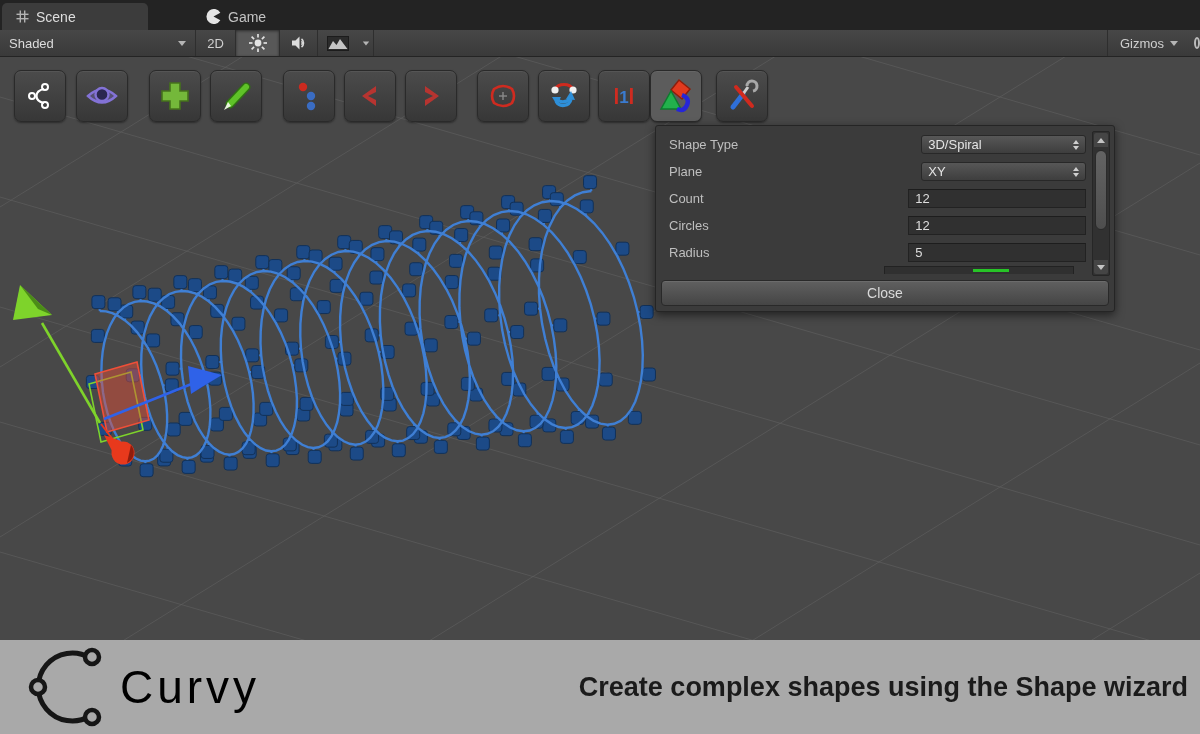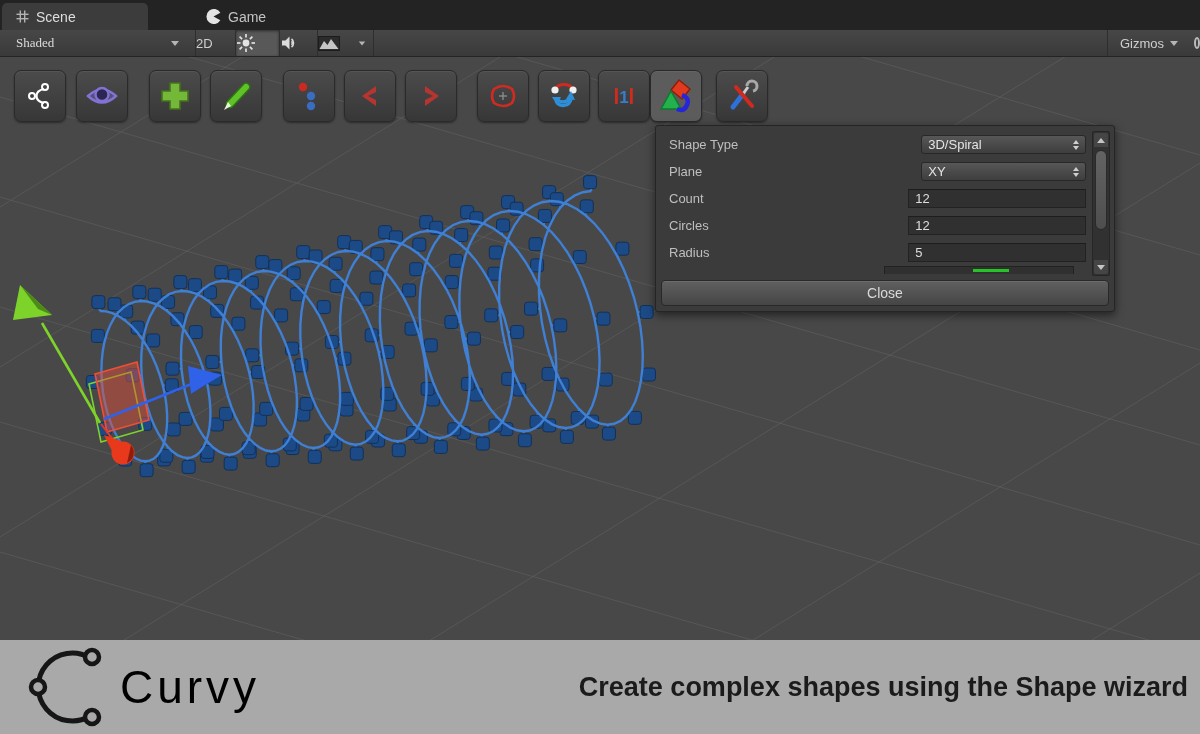--- a/index.html
+++ b/index.html
@@ -10,22 +10,22 @@
   #tabbar { height:30px; background:#232323; display:flex; align-items:flex-end; position:relative; }
   .tab { height:27px; display:flex; align-items:center; gap:7px; padding:0 14px;
          font-size:14px; color:#cfcfcf; }
   .tab.active { background:#3c3c3c; border-radius:5px 5px 0 0; min-width:146px; color:#dedede; margin-left:2px;}
   .tab.inactive { margin-left:44px; color:#c2c2c2; }
 
   
   #viewbar { height:27px; background:linear-gradient(#474747,#3a3a3a);
              border-bottom:1px solid #242424; display:flex; align-items:stretch; }
   .vb-seg { display:flex; align-items:center; border-right:1px solid #2e2e2e; }
-  .vb-dd { width:196px; justify-content:space-between; padding:0 16px; font-size:13px; color:#dcdcdc;font-family:Liberation Serif, serif; }
-  .vb-btn { font-size:13px; color:#cfcfcf; }
+  .vb-dd { width:196px; justify-content:space-between; padding:0 9px; font-size:13px; color:#dcdcdc; }
+  .vb-btn { justify-content:center; font-size:13px; color:#cfcfcf; }
   .vb-btn.active { background:#585858; box-shadow: inset 0 1px 3px rgba(0,0,0,.5); }
   .caret { width:0; height:0; border-left:4px solid transparent; border-right:4px solid transparent;
            border-top:5px solid #b5b5b5; }
   .vb-right { margin-left:auto; display:flex; align-items:stretch; }
   .gizmos { gap:6px; padding:0 12px; font-size:13px; color:#cfcfcf; border-left:1px solid #2e2e2e; border-right:none;}
   .search-sliver { width:10px; overflow:hidden; display:flex; align-items:center; }
   .search-sliver div { width:12px; height:12px; border:2px solid #bbb; border-radius:50%; margin-left:4px; }
 
   
   #scene { position:relative; width:1200px; height:583px; background:#484848; overflow:hidden; }

